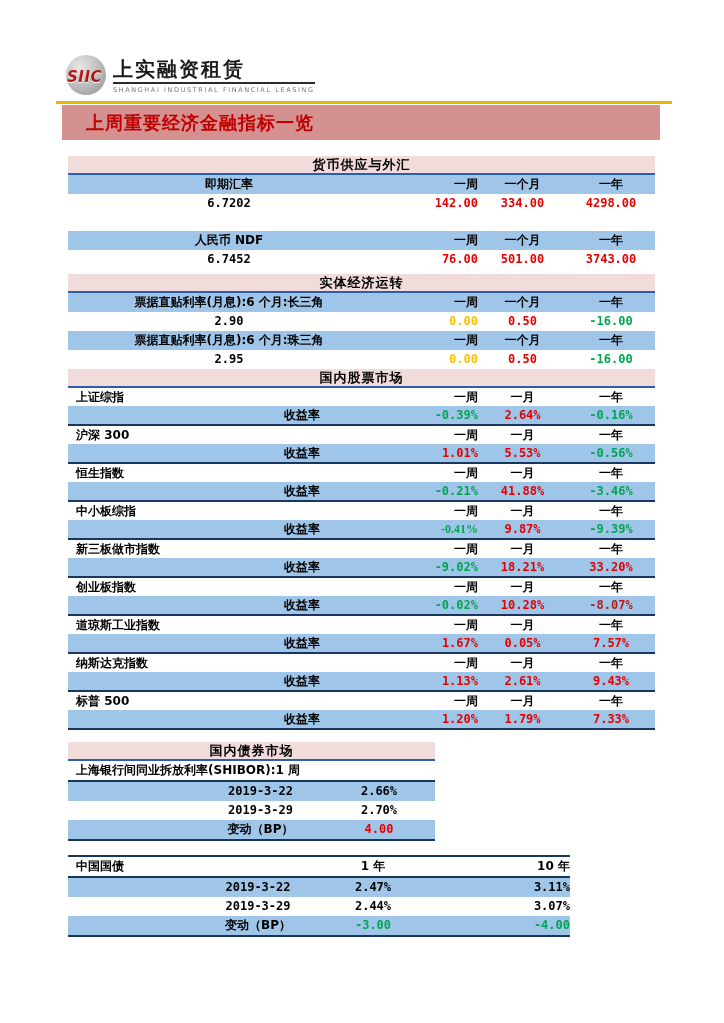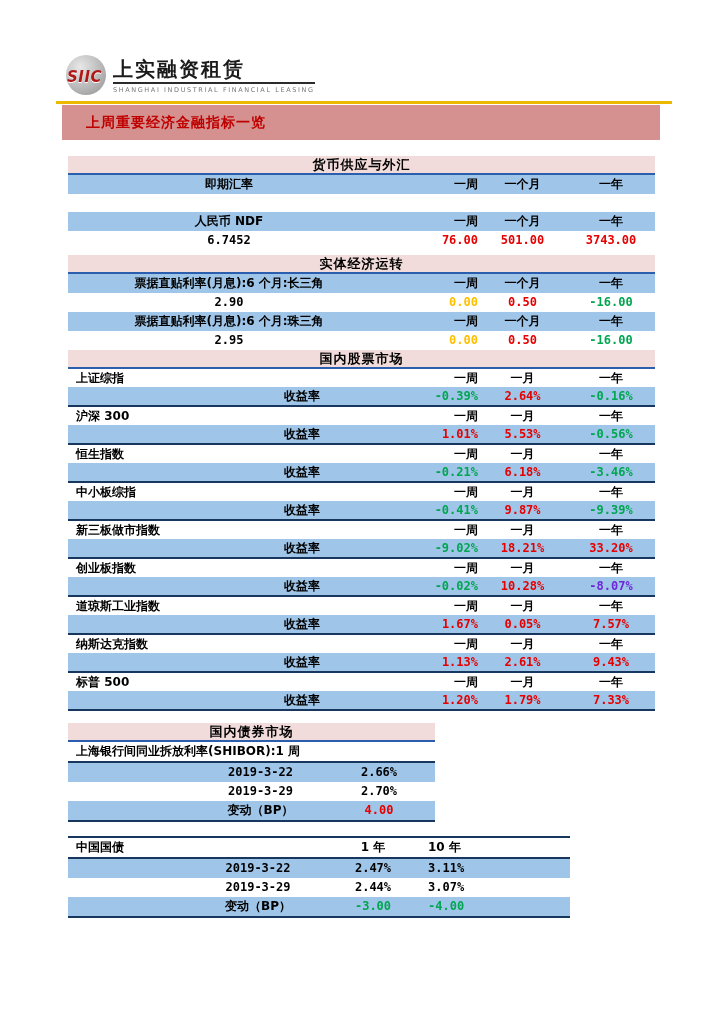--- a/index.html
+++ b/index.html
@@ -15,21 +15,21 @@
              font-size:15px;letter-spacing:.5px;color:#b01818;
              text-shadow:0 1px 0 #fff;}
   .logo-txt{margin-left:7px;margin-top:3px;}
   .logo-cn{font-size:20px;letter-spacing:2px;color:#1a1a1a;border-bottom:2px solid #2b2b2b;
            padding-bottom:2px;line-height:22px;}
   .logo-en{font-size:6.5px;letter-spacing:1.6px;color:#777;font-weight:normal;margin-top:2px;}
 
   
   .gold-line{position:absolute;left:56px;top:90px;width:616px;height:3px;background:#edb800;}
   .banner{position:absolute;left:62px;top:94px;width:598px;height:35px;background:#d59190;}
-  .banner-title{color:#bf0000;font-size:14px;line-height:35px;padding-left:24px;letter-spacing:1px;}
+  .banner-title{color:#bf0000;font-size:18px;line-height:35px;padding-left:24px;letter-spacing:1px;}
 
   
   .content{position:absolute;left:68px;top:145px;width:587px;}
   .row{display:flex;height:19px;line-height:19px;font-size:12px;}
   .row.h18{height:18px;line-height:18px;}
   .blue{background:#9fc5e8;}
   .pink-header{height:17px;line-height:17px;background:#f2dcdb;text-align:center;
                font-size:13px;border-bottom:2px solid #2b5fad;letter-spacing:1px;}
   .bt{border-top:2px solid #17375e;}
   .bb{border-bottom:2px solid #17375e;}
@@ -40,21 +40,21 @@
   .c4{width:88px;text-align:center;}
   .c1.left{text-align:left;padding-left:8px;box-sizing:border-box;}
   .c1.right{text-align:right;padding-right:70px;box-sizing:border-box;}
   .num{font-family:"DejaVu Sans Mono",monospace;font-weight:bold;}
 
   .tbl2{margin-top:5px;}
   .tbl4{margin-top:12px;width:367px;}
   .tbl5{margin-top:14px;width:502px;}
   .s1{width:130px;} .s2{width:125px;text-align:center;} .s3{width:112px;text-align:center;}
   .t1{width:130px;text-align:left;padding-left:8px;box-sizing:border-box;}
-  .t2{width:120px;text-align:center;} .t3{width:110px;text-align:center;} .t4{width:142px;text-align:left;}
+  .t2{width:120px;text-align:center;} .t3{width:110px;text-align:center;} .t4{width:142px;text-align:right;}
   .shibor-label{padding-left:8px;box-sizing:border-box;width:367px;text-align:left;}
 
   .footer{position:absolute;left:0;top:946px;width:724px;text-align:center;
           font-size:12.5px;font-weight:bold;}
 </style>
 </head>
 <body>
 
 <div class="page">
 
@@ -75,20 +75,26 @@
 
   <div class="content">
 
     <div class="pink-header">货币供应与外汇</div>
     <div class="row blue">
       <div class="c1">即期汇率</div>
       <div class="c2">一周</div>
       <div class="c3">一个月</div>
       <div class="c4">一年</div>
     </div>
+    <div class="row">
+      <div class="c1 num">6.7202</div>
+      <div class="c2 num" style="color: rgb(230, 0, 0);">142.00</div>
+      <div class="c3 num" style="color: rgb(230, 0, 0);">334.00</div>
+      <div class="c4 num" style="color: rgb(230, 0, 0);">4298.00</div>
+    </div>
     <div class="gap18"></div>
     <div class="row blue">
       <div class="c1">人民币 NDF</div>
       <div class="c2">一周</div>
       <div class="c3">一个月</div>
       <div class="c4">一年</div>
     </div>
     <div class="row">
       <div class="c1 num">6.7452</div>
       <div class="c2 num" style="color: rgb(230, 0, 0);">76.00</div>
@@ -152,32 +158,32 @@
         </div>
         <div class="row h18 bt">
           <div class="c1 left">恒生指数</div>
           <div class="c2">一周</div>
           <div class="c3">一月</div>
           <div class="c4">一年</div>
         </div>
         <div class="row h18 blue">
           <div class="c1 right">收益率</div>
           <div class="c2 num" style="color: rgb(0, 166, 80);">-0.21%</div>
-          <div class="c3 num" style="color: rgb(230, 0, 0);">6.18%</div>
+          <div class="c3 num" style="color: rgb(230, 0, 0);">41.88%</div>
           <div class="c4 num" style="color: rgb(0, 166, 80);">-3.46%</div>
         </div>
         <div class="row h18 bt">
           <div class="c1 left">中小板综指</div>
           <div class="c2">一周</div>
           <div class="c3">一月</div>
           <div class="c4">一年</div>
         </div>
         <div class="row h18 blue">
           <div class="c1 right">收益率</div>
-          <div class="c2 num" style="color: rgb(0, 166, 80);">-0.41%</div>
+          <div class="c2 num" style="color: rgb(0, 166, 80); font-family: Liberation Serif, serif;">-0.41%</div>
           <div class="c3 num" style="color: rgb(230, 0, 0);">9.87%</div>
           <div class="c4 num" style="color: rgb(0, 166, 80);">-9.39%</div>
         </div>
         <div class="row h18 bt">
           <div class="c1 left">新三板做市指数</div>
           <div class="c2">一周</div>
           <div class="c3">一月</div>
           <div class="c4">一年</div>
         </div>
         <div class="row h18 blue">
@@ -189,21 +195,21 @@
         <div class="row h18 bt">
           <div class="c1 left">创业板指数</div>
           <div class="c2">一周</div>
           <div class="c3">一月</div>
           <div class="c4">一年</div>
         </div>
         <div class="row h18 blue">
           <div class="c1 right">收益率</div>
           <div class="c2 num" style="color: rgb(0, 166, 80);">-0.02%</div>
           <div class="c3 num" style="color: rgb(230, 0, 0);">10.28%</div>
-          <div class="c4 num" style="color: #6d28d9;">-8.07%</div>
+          <div class="c4 num" style="color: #b91c1c;">-8.07%</div>
         </div>
         <div class="row h18 bt">
           <div class="c1 left">道琼斯工业指数</div>
           <div class="c2">一周</div>
           <div class="c3">一月</div>
           <div class="c4">一年</div>
         </div>
         <div class="row h18 blue">
           <div class="c1 right">收益率</div>
           <div class="c2 num" style="color: rgb(230, 0, 0);">1.67%</div>

